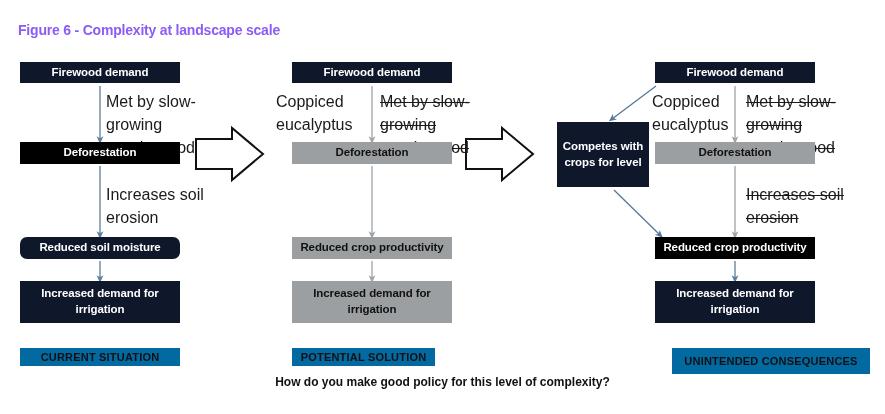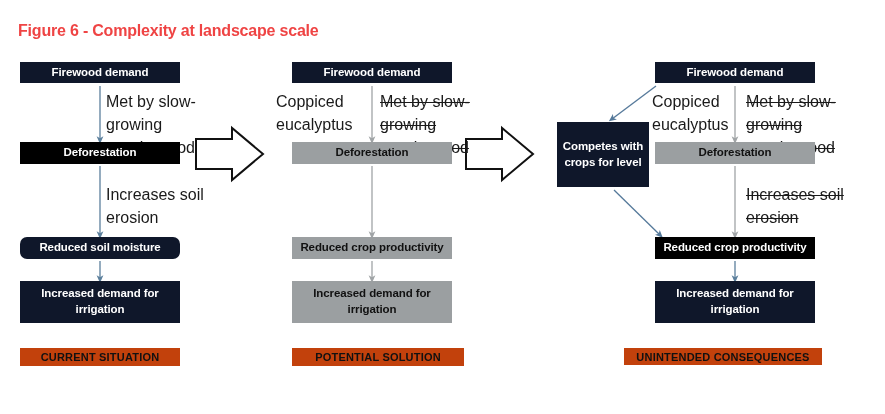--- a/index.html
+++ b/index.html
@@ -19,24 +19,24 @@
     position: relative;
     width: 885px;
     height: 414px;
   }
   .abs { position: absolute; }
 
   
   .fig-title {
     left: 18px;
     top: 22px;
-    font-size: 16px;
+    font-size: 14px;
     font-weight: bold;
     letter-spacing: -0.2px;
-    color: #ef4444;
+    color: #8b5cf6;
     white-space: nowrap;
   }
 
   
   .node {
     box-sizing: border-box;
     display: flex;
     align-items: center;
     justify-content: center;
     text-align: center;
@@ -61,21 +61,21 @@
   }
   .conn-label.struck {
     text-decoration: line-through;
     text-decoration-color: #1a1a1a;
     text-decoration-thickness: 1.2px;
   }
 
   
   .stage-chip {
     box-sizing: border-box;
-    background: #c2410c;
+    background: #0369a1;
     color: #111111;
     font-size: 11px;
     font-weight: bold;
     letter-spacing: 0.2px;
     display: flex;
     align-items: center;
     justify-content: center;
     text-align: center;
   }
 
@@ -160,37 +160,38 @@
   <div class="abs conn-label struck" style="left:380px; top:90px; width:125px;">Met by slow-growing
 acacia wood</div>
 
   <div class="abs node gray" style="left:292px; top:142px; width:160px; height:22px;">Deforestation</div>
 
 
   <div class="abs node gray" style="left:292px; top:237px; width:160px; height:22px;">Reduced crop productivity</div>
 
   <div class="abs node graydk" style="left:292px; top:281px; width:160px; height:42px;">Increased demand for irrigation</div>
 
-  <div class="abs stage-chip" style="left:292px; top:348px; width:172px; height:18px;">POTENTIAL SOLUTION</div>
+  <div class="abs stage-chip" style="left:292px; top:348px; width:143px; height:18px;">POTENTIAL SOLUTION</div>
 
   <div class="abs node blue" style="left:655px; top:62px; width:160px; height:21px;">Firewood demand</div>
 
   <div class="abs node blue" style="left:557px; top:122px; width:92px; height:65px; padding:2px 5px;">Competes with crops for level</div>
 
   <div class="abs conn-label" style="left:652px; top:90px; width:90px;">Coppiced
 eucalyptus</div>
 
   <div class="abs conn-label struck" style="left:746px; top:90px; width:128px;">Met by slow-growing
 acacia wood</div>
 
   <div class="abs node gray" style="left:655px; top:142px; width:160px; height:22px;">Deforestation</div>
 
   <div class="abs conn-label struck" style="left:746px; top:183px; width:120px;">Increases soil
 erosion</div>
 
   <div class="abs node black" style="left:655px; top:237px; width:160px; height:22px;">Reduced crop productivity</div>
 
   <div class="abs node blue" style="left:655px; top:281px; width:160px; height:42px;">Increased demand for irrigation</div>
 
-  <div class="abs stage-chip" style="left:624px; top:348px; width:198px; height:17px;">UNINTENDED CONSEQUENCES</div>
+  <div class="abs stage-chip" style="left:672px; top:348px; width:198px; height:26px;">UNINTENDED CONSEQUENCES</div>
 
+  <div class="abs caption-q" style="left:0px; top:375px; width:885px;">How do you make good policy for this level of complexity?</div>
 
 </div>
 
 </body></html>

